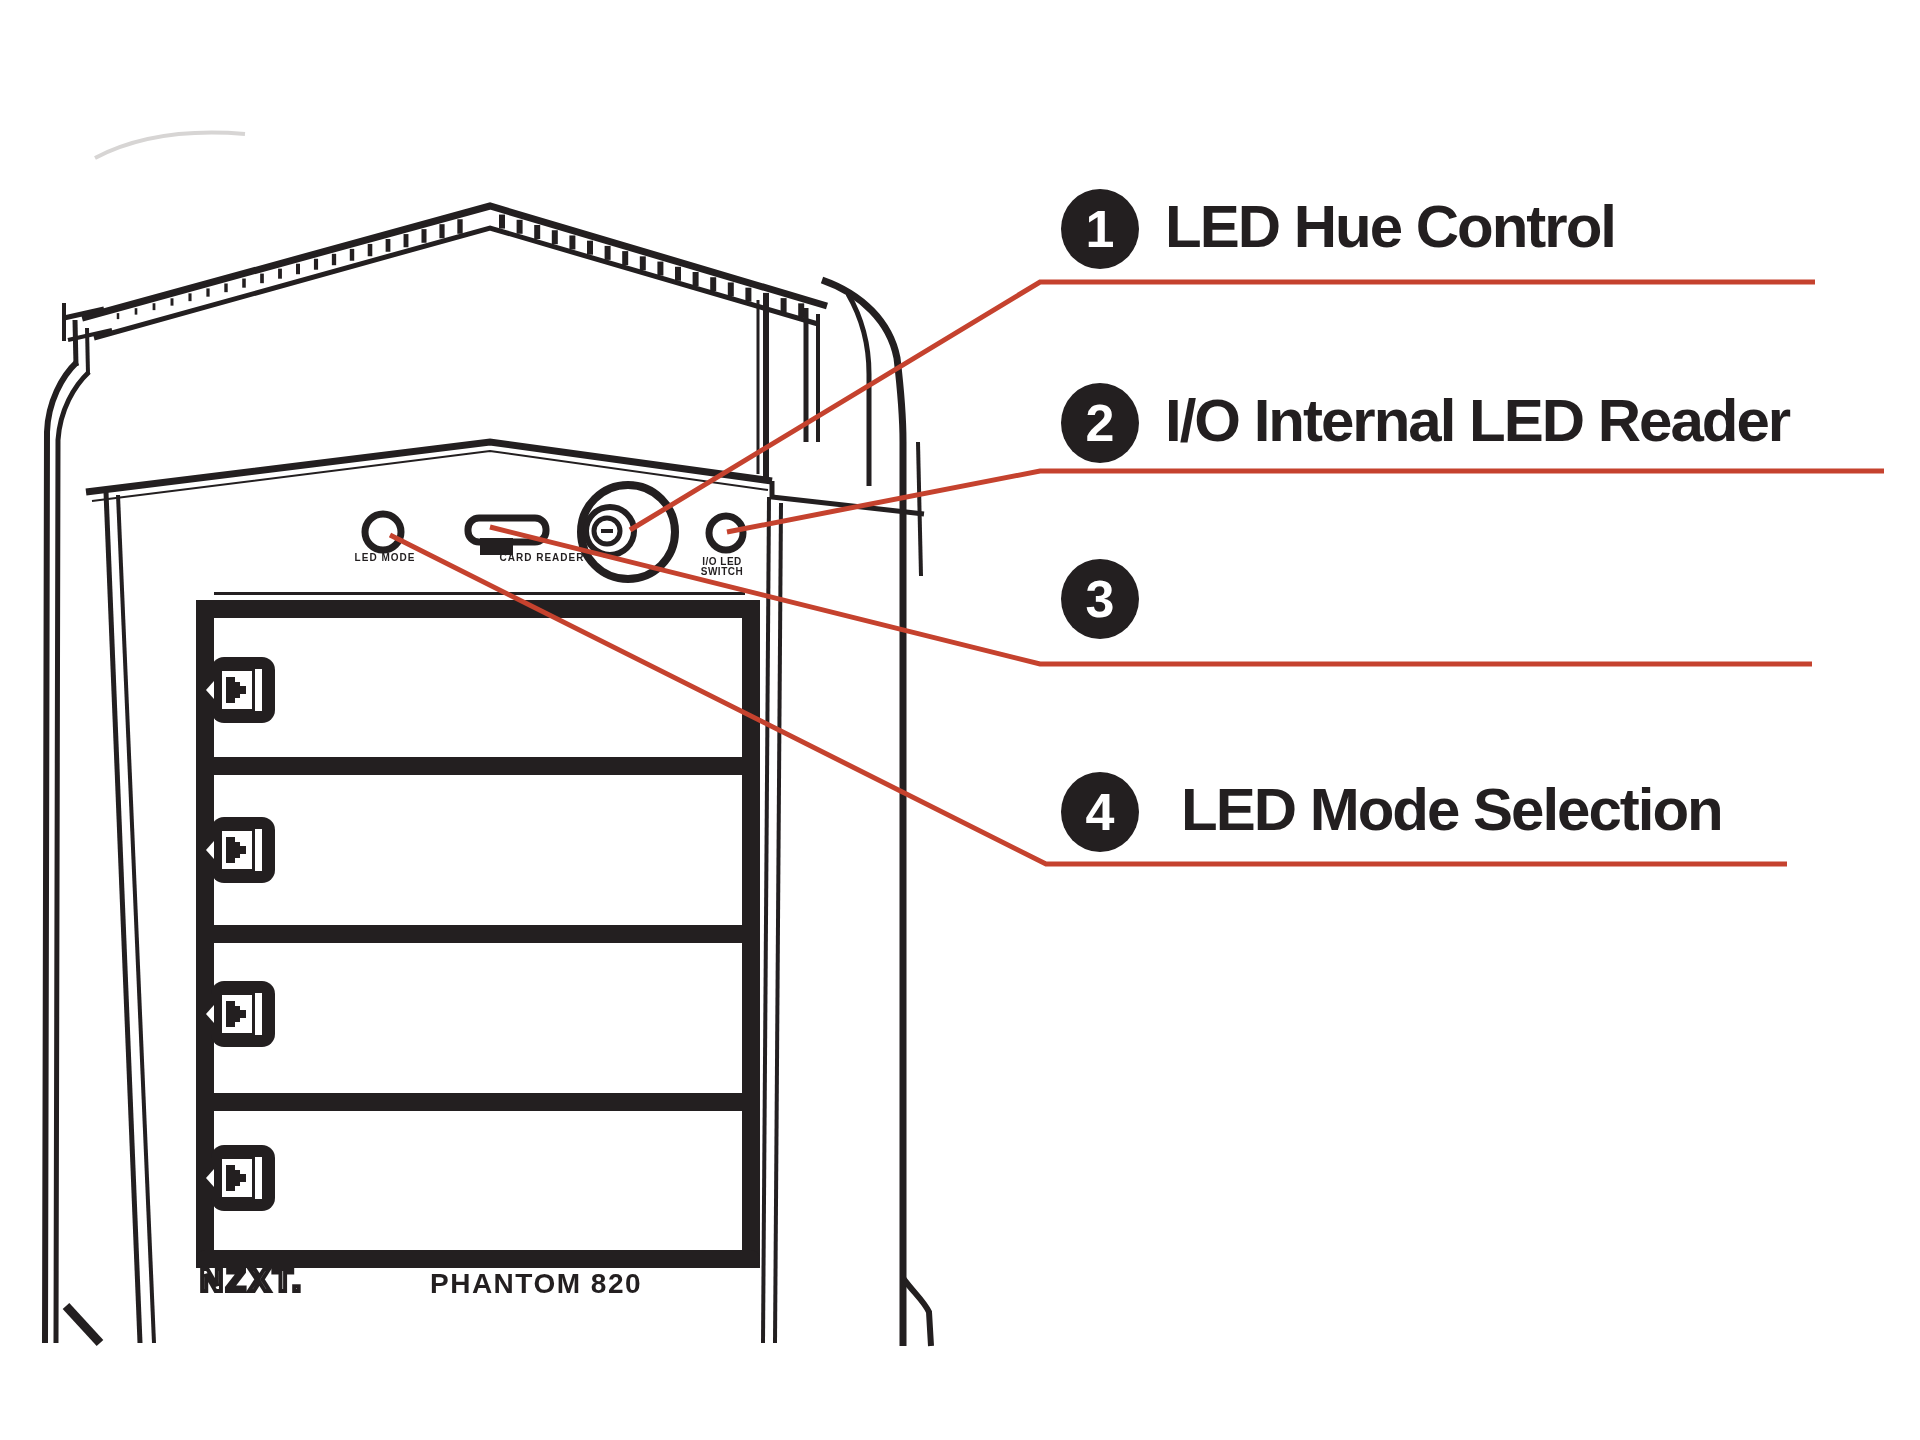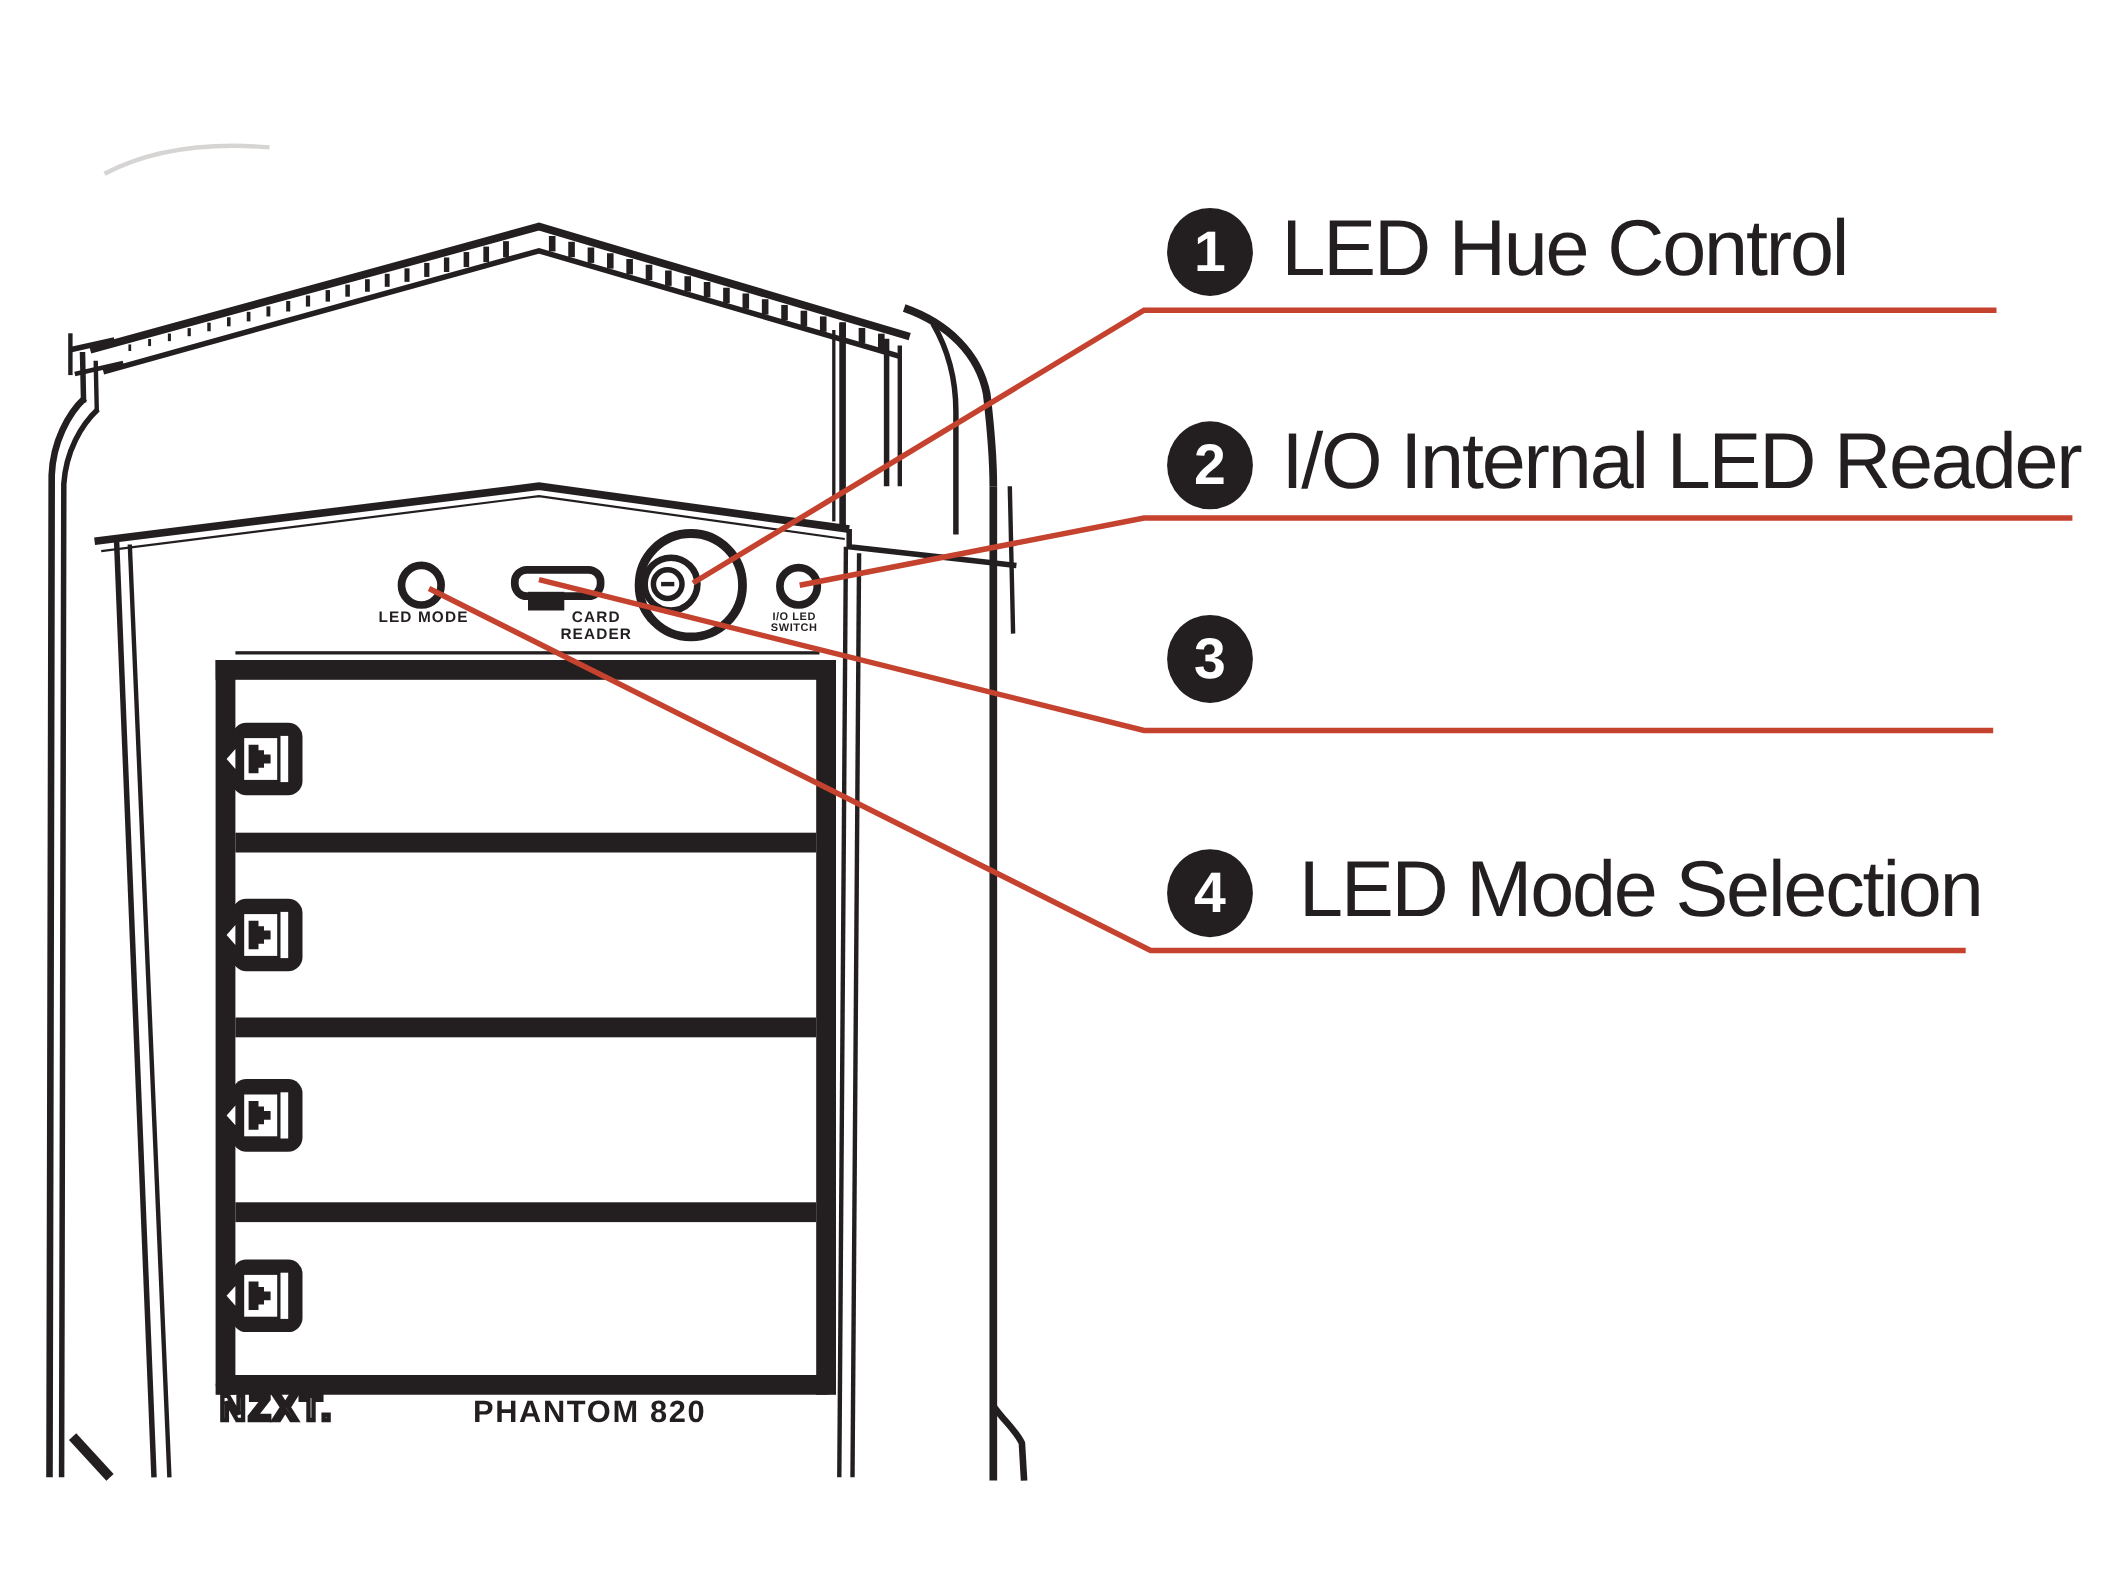--- a/index.html
+++ b/index.html
@@ -26,29 +26,29 @@
     position:absolute;left:1061px;height:82px;
     display:flex;align-items:center;white-space:nowrap;
   }
   .bullet{
     width:78px;height:80px;border-radius:50%;
     background:var(--ink);color:#fff;
     display:flex;align-items:center;justify-content:center;
     font-size:52px;font-weight:bold;flex:0 0 auto;
   }
   .callout-text{
-    font-size:72px;font-weight:400;letter-spacing:-2px;
+    font-size:60px;font-weight:700;letter-spacing:-2px;
     margin-left:26px;transform:translateY(-3px);
   }
   .callout.wide-gap .callout-text{margin-left:42px;}
 
   
   .cap{
     position:absolute;text-align:center;
-    font-size:14px;font-weight:bold;letter-spacing:1px;
+    font-size:10px;font-weight:bold;letter-spacing:1px;
     color:var(--ink);filter:blur(0.6px);
   }
   .cap.two-line{font-size:10px;line-height:10px;letter-spacing:0.5px;}
 
   .brand{
     position:absolute;left:200px;top:1262px;
     font-size:32px;font-weight:800;letter-spacing:3px;
     color:#fff;-webkit-text-stroke:4px var(--ink);
     filter:blur(0.3px);
   }

